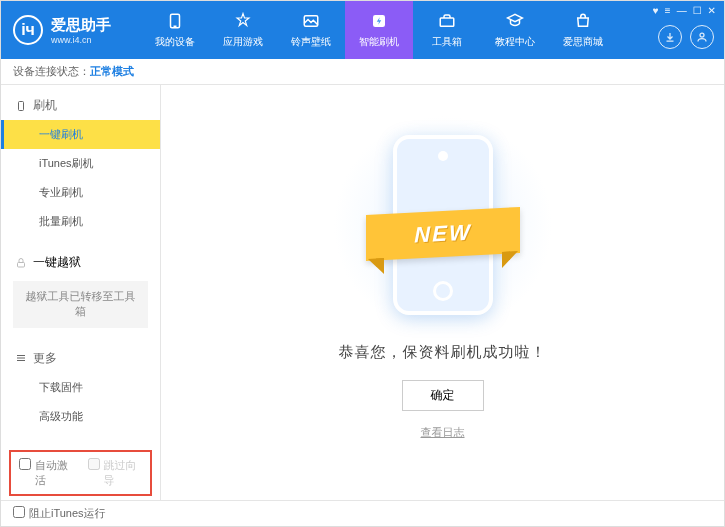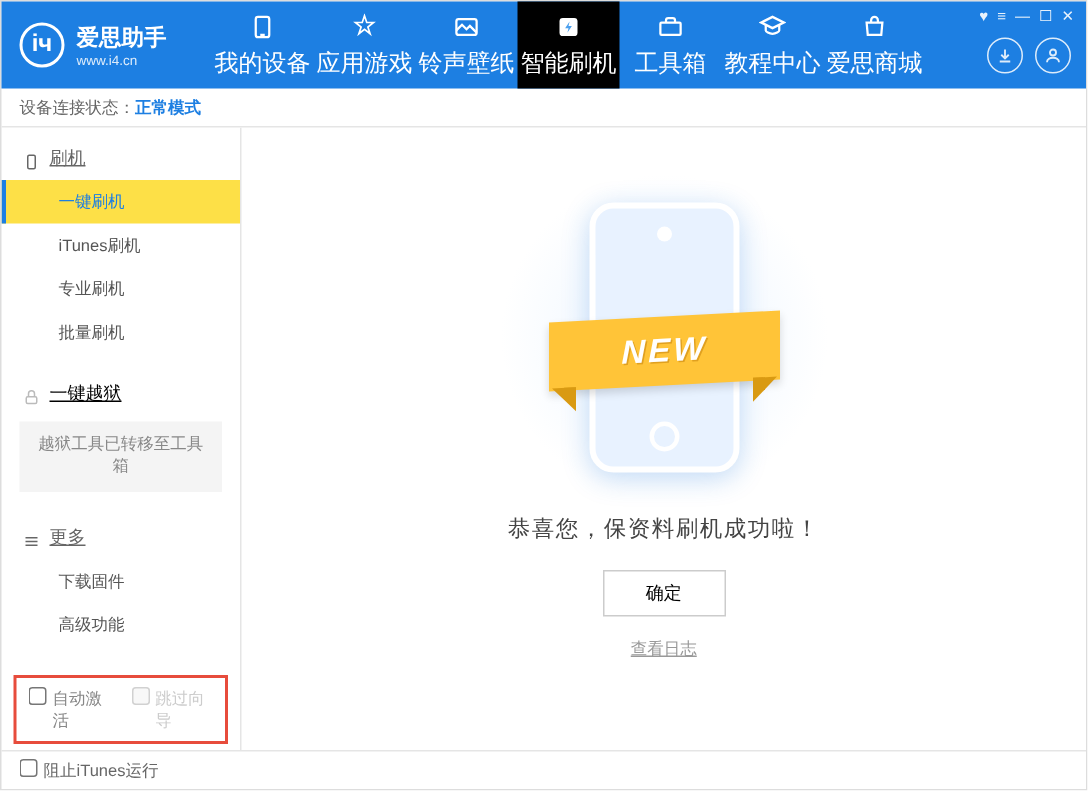--- a/index.html
+++ b/index.html
@@ -7,37 +7,37 @@
 .app { width: 725px; height: 527px; display: flex; flex-direction: column; border: 1px solid #ddd; }
 
 
 .header { background: #1d7fe2; color: #fff; height: 58px; display: flex; align-items: center; position: relative; }
 .logo-area { display: flex; align-items: center; padding-left: 12px; width: 140px; }
 .logo-circle { width: 30px; height: 30px; border: 2px solid #fff; border-radius: 50%; display: flex; align-items: center; justify-content: center; font-weight: bold; font-size: 16px; }
 .logo-text { margin-left: 8px; }
 .logo-text .title { font-size: 15px; font-weight: bold; }
 .logo-text .url { font-size: 9px; opacity: 0.85; }
 .nav { display: flex; height: 100%; flex: 1; }
-.nav-item { display: flex; flex-direction: column; align-items: center; justify-content: center; width: 68px; cursor: pointer; font-size: 16px; gap: 4px; }
-.nav-item.active { background: #000000; }
+.nav-item { display: flex; flex-direction: column; align-items: center; justify-content: center; width: 68px; cursor: pointer; font-size: 10px; gap: 4px; }
+.nav-item.active { background: #8b5cf6; }
 .nav-icon { width: 20px; height: 20px; display: flex; align-items: center; justify-content: center; }
 .header-right { position: absolute; right: 8px; top: 4px; display: flex; gap: 6px; font-size: 10px; align-items: center; }
 .hr-icon { cursor: pointer; opacity: 0.9; }
 .header-circles { position: absolute; right: 10px; bottom: 10px; display: flex; gap: 8px; }
 .circle-btn { width: 24px; height: 24px; border: 1.5px solid #fff; border-radius: 50%; display: flex; align-items: center; justify-content: center; cursor: pointer; opacity: 0.85; }
 
 
 .status-bar { height: 26px; border-bottom: 1px solid #e5e5e5; display: flex; align-items: center; padding: 0 12px; font-size: 11px; color: #666; }
 .status-bar .mode { color: #1d7fe2; font-weight: bold; }
 
 
 .body { flex: 1; display: flex; overflow: hidden; }
 .sidebar { width: 160px; border-right: 1px solid #e5e5e5; display: flex; flex-direction: column; font-size: 12px; color: #555; }
 .side-section { padding: 6px 0; }
-.side-head { display: flex; align-items: flex-end; gap: 6px; padding: 6px 14px; color: #666; font-size: 12px; text-decoration: underline; }
+.side-head { display: flex; align-items: center; gap: 6px; padding: 6px 14px; color: #666; font-size: 12px; }
 .side-head.locked { color: #000000; }
 .side-item { padding: 7px 14px 7px 38px; cursor: pointer; font-size: 11px; }
 .side-item.active { color: #1d7fe2; border-left: 3px solid #1d7fe2; background: #fde047; padding-left: 35px; }
 .side-item.boxed { background: #f4f4f4; margin: 4px 12px; padding: 8px 10px; text-align: center; color: #888; font-size: 11px; line-height: 1.4; }
 .highlight-box { border: 2px solid #e74c3c; margin: 4px 8px; padding: 6px 8px; display: flex; gap: 14px; align-items: center; }
 .chk { display: flex; align-items: flex-start; gap: 4px; font-size: 11px; color: #888; }
 .chk input { width: 12px; height: 12px; }
 
 
 .main { flex: 1; display: flex; flex-direction: column; align-items: center; justify-content: flex-start; padding-top: 40px; }

